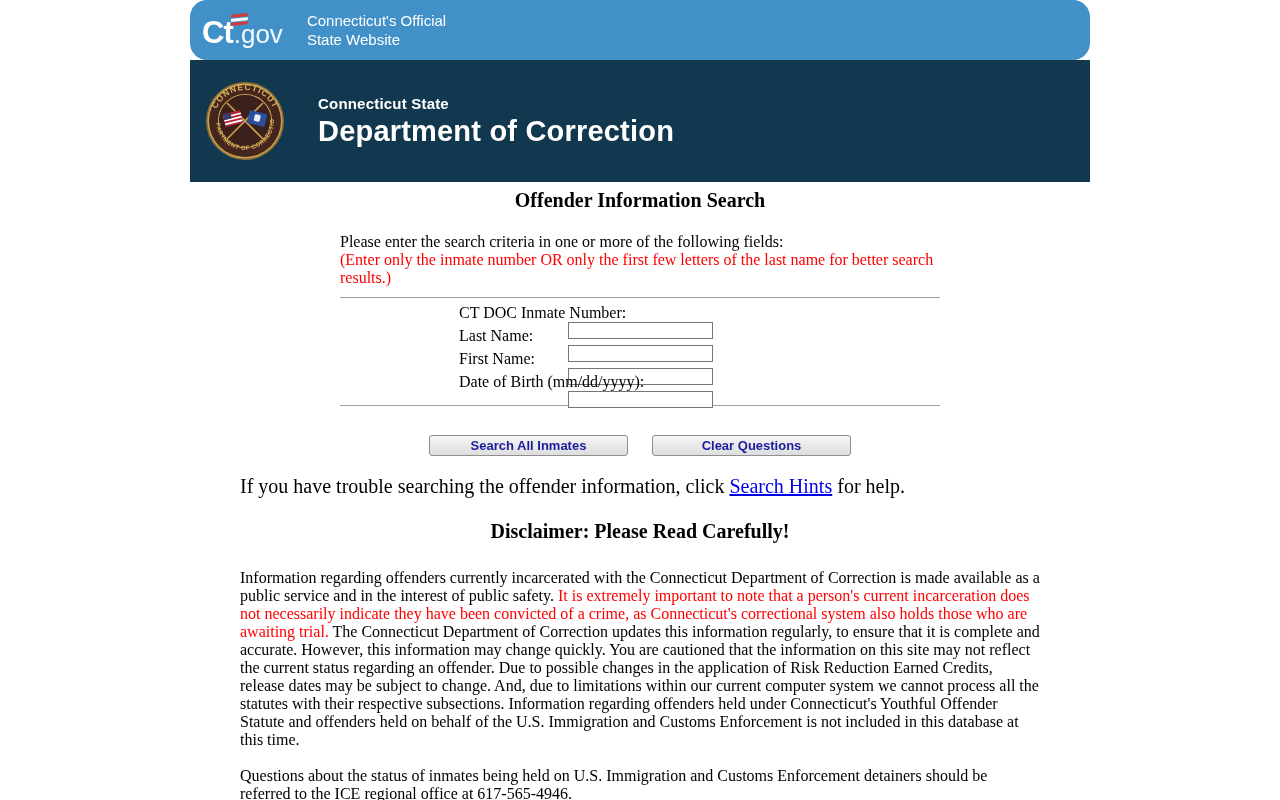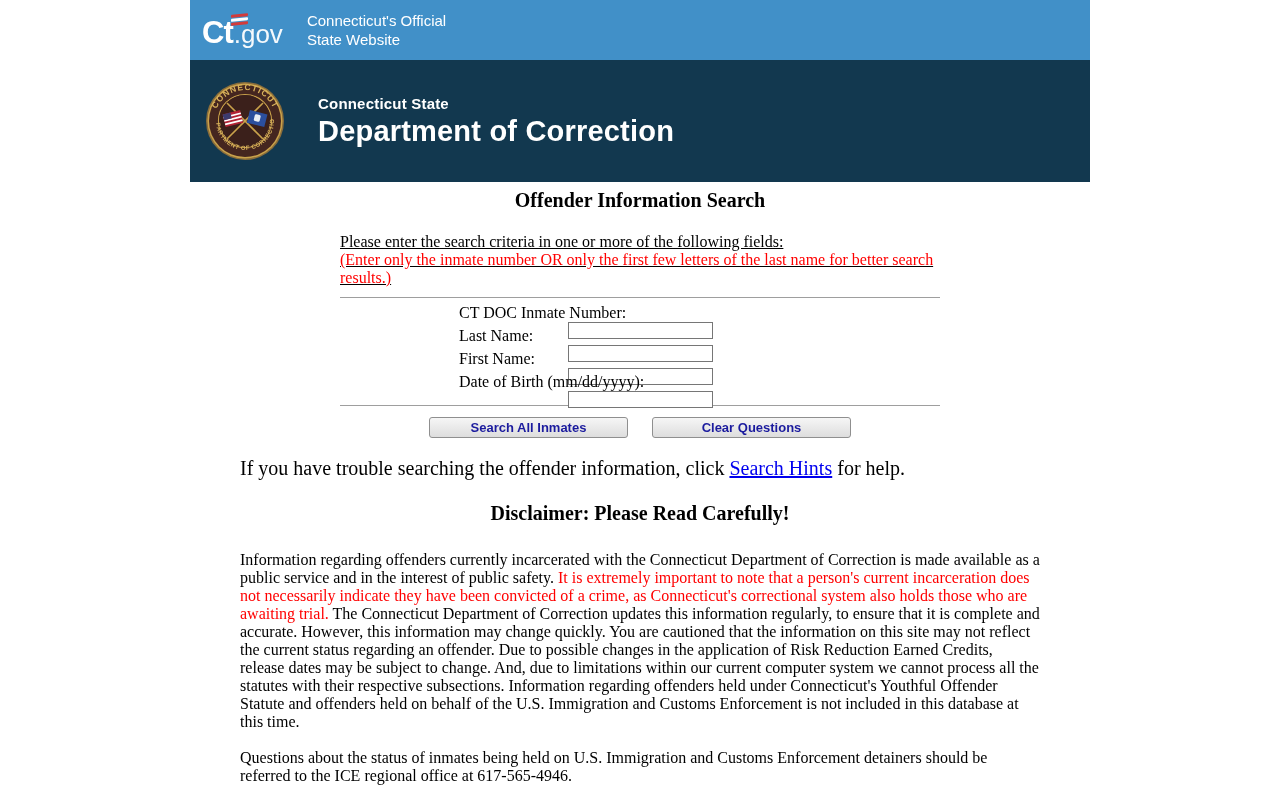--- a/index.html
+++ b/index.html
@@ -12,20 +12,21 @@
     overflow: hidden;
   }
   .band { width: 900px; margin: 0 auto; }
 
   
   .topbar {
     height: 60px; background: #4190c8;
     display: flex; align-items: center;
     font-family: "Liberation Sans", sans-serif; color: #ffffff;
     padding-left: 12px;
+    border-radius: 17px;
   }
   .ctgov-logo { position: relative; display: flex; align-items: baseline; padding: 4px 10px 0 0; cursor: default; }
   .ctgov-logo .ct { font-size: 31px; font-weight: 700; letter-spacing: -1px; line-height: 1; }
   .ctgov-logo .gov { font-size: 26px; font-weight: 400; opacity: .95; line-height: 1; margin-left: 1px; }
   .flag-stripes { position: absolute; top: 1px; left: 29px; transform: skewY(-6deg); }
   .flag-stripes i { display: block; width: 17px; height: 3px; margin-bottom: 1px; border-radius: 1px; }
   .flag-stripes i:nth-child(1), .flag-stripes i:nth-child(3) { background: #d23b3b; }
   .flag-stripes i:nth-child(2) { background: #ffffff; }
   .topbar-tagline { margin-left: 14px; font-size: 15px; line-height: 19px; font-weight: 400; }
 
@@ -40,33 +41,33 @@
   .agency-text { margin-left: 33px; }
   .agency-pre { font-size: 15px; font-weight: 600; letter-spacing: .2px; margin-bottom: 3px; }
   .agency-name { font-size: 29px; font-weight: 700; letter-spacing: .2px; }
 
   
   .page-title {
     margin: 7px 0 0 0; text-align: center;
     font-size: 20px; font-weight: 700;
   }
   .form-wrap { width: 600px; margin: 0 auto; }
-  .intro { margin: 21px 0 0 0; font-size: 16px; line-height: 18px; text-decoration: underline; }
+  .intro { margin: 21px 0 0 0; font-size: 16px; line-height: 18px; }
   .note { color: #ff0000; }
   hr.rule { border: none; border-top: 1px solid #9e9e9e; margin: 10px 0 0 0; }
   .rows { margin-top: 6px; }
   .frow { display: flex; align-items: center; height: 23px; flex-direction: column; }
   .frow label { width: 362px; font-size: 16px; }
   .frow input {
     width: 145px; height: 19px;
     border: 1px solid #767676; background: #ffffff;
     font-family: "Liberation Sans", sans-serif; font-size: 13px; padding: 0 3px;
   }
   hr.rule2 { border: none; border-top: 1px solid #9e9e9e; margin: 9px 0 0 0; }
-  .btn-row { display: flex; justify-content: center; gap: 24px; margin-top: 11px; }
+  .btn-row { display: flex; justify-content: center; gap: 24px; margin-top: 29px; }
   .btn {
     width: 199px; height: 21px;
     background: linear-gradient(#f6f6f6, #dddddd);
     border: 1px solid #8f8f8f; border-radius: 3px;
     font-family: "Liberation Sans", sans-serif; font-size: 13px; font-weight: 700;
     color: #1b1b9e; line-height: 18px; cursor: pointer;
   }
   .content { width: 800px; margin: 0 auto; }
   .help-line { margin: 21px 0 0 0; font-size: 20px; line-height: 18px; }
   .help-line a { color: #0000ee; text-decoration: underline; cursor: pointer; }

